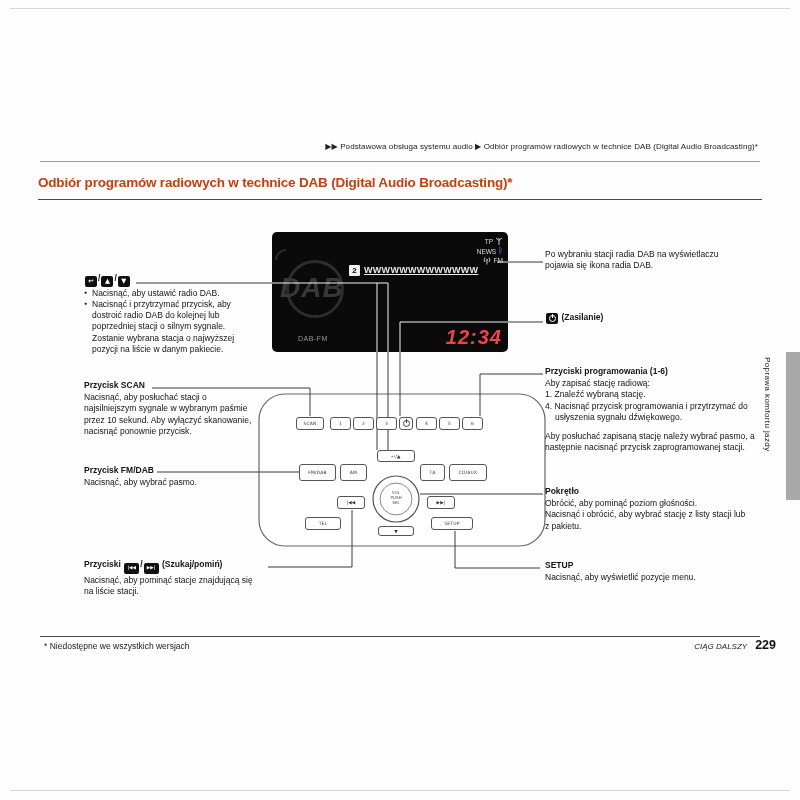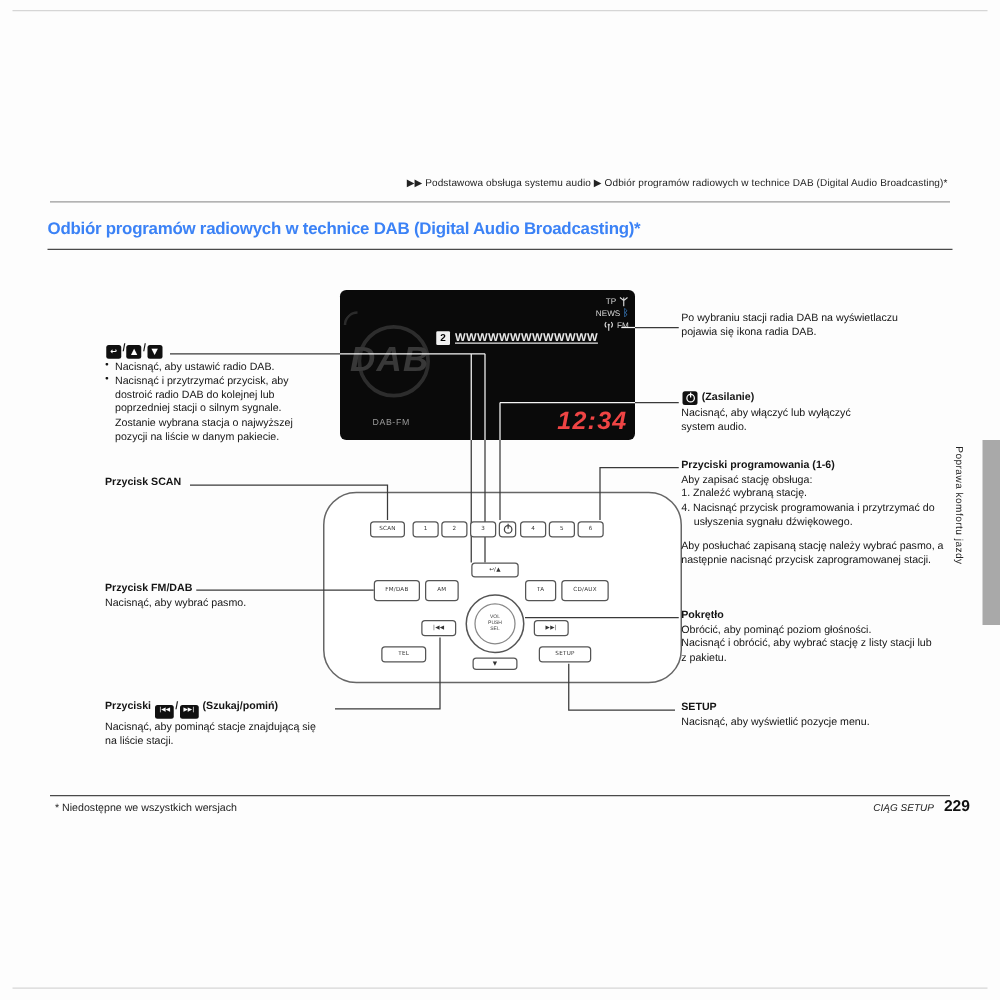--- a/index.html
+++ b/index.html
@@ -4,21 +4,21 @@
 <style>
   * { margin:0; padding:0; box-sizing:border-box; }
   html,body { width:800px; height:800px; }
   body {
     position:relative; background:#fdfdfd; overflow:hidden;
     font-family:"Liberation Sans", sans-serif; color:#1c1c1c;
   }
   .edge { position:absolute; left:10px; width:780px; height:1px; background:#d6d6d6; }
   .rule { position:absolute; height:1px; background:#4a4a4a; }
   .breadcrumb { position:absolute; right:42px; top:142px; font-size:8px; color:#222; letter-spacing:0.1px; }
-  .title { position:absolute; left:38px; top:175px; font-size:13.5px; font-weight:bold; letter-spacing:-0.2px; color:#3b82f6; }
+  .title { position:absolute; left:38px; top:175px; font-size:13.5px; font-weight:bold; letter-spacing:-0.2px; color:#c2410c; }
 
   
   .display { position:absolute; left:272px; top:232px; width:236px; height:120px; background:#0a0a0a; border-radius:5px; overflow:hidden; }
   .logo-circle { position:absolute; left:14px; top:28px; width:58px; height:58px; border:3px solid #2d2d2d; border-radius:50%; }
   .logo-arc { position:absolute; left:3px; top:17px; width:22px; height:22px; border:2px solid #2b2b2b; border-radius:50%; border-color:#2b2b2b transparent transparent transparent; transform:rotate(-45deg); }
   .logo-text { position:absolute; left:8px; top:40px; font-size:28px; font-weight:bold; font-style:italic; color:#383838; letter-spacing:1px; }
   .preset-box { position:absolute; left:77px; top:33px; width:11px; height:11px; background:#f0f0f0; color:#000; font-size:8px; font-weight:bold; display:flex; align-items:center; justify-content:center; border-radius:1px; }
   .station { position:absolute; left:92px; top:33px; font-size:9px; font-weight:bold; color:#e8e8e8; letter-spacing:0.3px;text-decoration:underline; }
   .status { position:absolute; right:5px; top:5px; display:flex; flex-direction:column; align-items:flex-end; gap:1px; color:#ddd; font-size:6.5px; }
   .st-row { display:flex; align-items:center; gap:2px; }
@@ -162,20 +162,21 @@
     <span class="kbox">↩</span><span>/</span><span class="kbox">▲</span><span>/</span><span class="kbox">▼</span>
   </div>
   <ul class="bullets">
     <li>Nacisnąć, aby ustawić radio DAB.</li>
     <li>Nacisnąć i przytrzymać przycisk, aby dostroić radio DAB do kolejnej lub poprzedniej stacji o silnym sygnale. Zostanie wybrana stacja o najwyższej pozycji na liście w danym pakiecie.</li>
   </ul>
 </div>
 
 <div class="co" style="left:84px; top:380px; width:172px">
   <div class="co-head">Przycisk SCAN</div>
+  <div class="co-body">Nacisnąć, aby posłuchać stacji o najsilniejszym sygnale w wybranym paśmie przez 10 sekund. Aby wyłączyć skanowanie, nacisnąć ponownie przycisk.</div>
 </div>
 
 <div class="co" style="left:84px; top:465px; width:200px">
   <div class="co-head">Przycisk FM/DAB</div>
   <div class="co-body">Nacisnąć, aby wybrać pasmo.</div>
 </div>
 
 <div class="co" style="left:84px; top:559px; width:205px">
   <div class="co-head">
     <span>Przyciski</span>
@@ -189,26 +190,25 @@
   <div class="co-body">Po wybraniu stacji radia DAB na wyświetlaczu pojawia się ikona radia DAB.</div>
 </div>
 
 <div class="co" style="left:545px; top:312px; width:145px">
   <div class="co-head">
     <span class="kbox">
         <span class="pwr w"></span>
       </span>
     <span>(Zasilanie)</span>
   </div>
-  <div class="co-body">Nacisnąć, aby włączyć lub wyłączyć system audio.</div>
 </div>
 
 <div class="co" style="left:545px; top:366px; width:215px">
   <div class="co-head">Przyciski programowania (1-6)</div>
-  <div class="co-body">Aby zapisać stację obsługa:</div>
+  <div class="co-body">Aby zapisać stację radiową:</div>
   <div class="co-body hang">1.  Znaleźć wybraną stację.</div>
   <div class="co-body hang">4.  Nacisnąć przycisk programowania i przytrzymać do usłyszenia sygnału dźwiękowego.</div>
   <div class="co-body" style="margin-top:8px">Aby posłuchać zapisaną stację należy wybrać pasmo, a następnie nacisnąć przycisk zaprogramowanej stacji.</div>
 </div>
 
 <div class="co" style="left:545px; top:486px; width:205px">
   <div class="co-head">Pokrętło</div>
   <div class="co-body">Obrócić, aby pominąć poziom głośności.</div>
   <div class="co-body">Nacisnąć i obrócić, aby wybrać stację z listy stacji lub z pakietu.</div>
 </div>
@@ -217,15 +217,15 @@
   <div class="co-head">SETUP</div>
   <div class="co-body">Nacisnąć, aby wyświetlić pozycje menu.</div>
 </div>
 
 <div class="vtab-block"></div>
 <div class="vtab-text">Poprawa komfortu jazdy</div>
 
 <div class="rule" style="left:40px; top:636px; width:720px"></div>
 <div class="footnote">* Niedostępne we wszystkich wersjach</div>
 <div class="continued">
-  <span class="cd">CIĄG SETUP</span>
+  <span class="cd">CIĄG DALSZY</span>
   <span class="pn">229</span>
 </div>
 
 </body></html>

